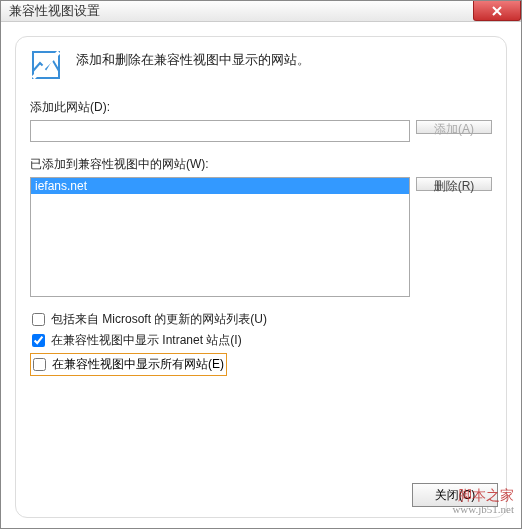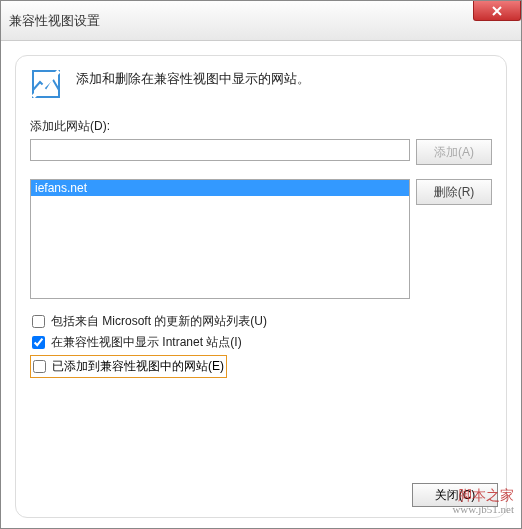--- a/index.html
+++ b/index.html
@@ -1,30 +1,30 @@
 <!DOCTYPE html>
 <html><head>
 <meta charset="utf-8">
 <style>
 * { box-sizing: border-box; margin: 0; padding: 0; }
 body { font-family: "Microsoft YaHei", SimSun, sans-serif; font-size: 12px; background: #fff; width: 522px; height: 529px; overflow: hidden; position: relative; }
 .window { border: 1px solid #888; width: 522px; height: 529px; background: #fff; display: flex; flex-direction: column; }
-.titlebar { height: 40px; background: linear-gradient(to bottom, #fdfdfd, #e8e8e8); border-bottom: 1px solid #ccc; display: flex; align-items: center; padding-left: 8px; position: relative; }
+.titlebar { height: 21px; background: linear-gradient(to bottom, #fdfdfd, #e8e8e8); border-bottom: 1px solid #ccc; display: flex; align-items: center; padding-left: 8px; position: relative; }
 .titlebar-text { color: #333; font-size: 13px; }
 .close-btn { position: absolute; right: 0; top: 0; width: 48px; height: 20px; background: linear-gradient(to bottom, #e77, #c83030); border: 1px solid #a02020; border-top: none; border-radius: 0 0 3px 3px; display: flex; align-items: center; justify-content: center; color: #fff; font-weight: bold; font-size: 12px; cursor: pointer; }
 .close-btn svg { width: 10px; height: 10px; }
 .content { flex: 1; padding: 14px 14px 10px 14px; }
 .panel { border: 1px solid #ddd; border-radius: 12px; height: 100%; padding: 12px 14px; background: #fff; position: relative; }
 .header-row { display: flex; align-items: flex-start; gap: 14px; margin-bottom: 18px; }
 .app-icon { width: 32px; height: 32px; flex-shrink: 0; }
 .header-text { font-size: 13px; color: #222; padding-top: 2px; }
 .section-label { font-size: 12px; color: #222; margin-bottom: 4px; }
 .input-row { display: flex; gap: 6px; margin-bottom: 14px; }
 .text-input { flex: 1; height: 22px; border: 1px solid #aaa; background: #fff; padding: 2px 4px; font-size: 12px; }
-.btn { width: 76px; height: 26px; border: 1px solid #aaa; background: linear-gradient(to bottom, #fdfdfd, #e6e6e6); font-size: 12px; color: #444; cursor: pointer; }
+.btn { width: 76px; height: 14px; border: 1px solid #aaa; background: linear-gradient(to bottom, #fdfdfd, #e6e6e6); font-size: 12px; color: #444; cursor: pointer; }
 .btn:disabled { color: #aaa; cursor: default; }
 .list-row { display: flex; gap: 6px; margin-bottom: 14px; align-items: flex-start; }
 .listbox { flex: 1; height: 120px; border: 1px solid #aaa; background: #fff; overflow: auto; }
 .list-item { padding: 1px 4px; font-size: 12px; cursor: pointer; }
 .list-item.selected { background: #3399ff; color: #fff; }
 .checkrow { display: flex; align-items: center; gap: 6px; margin-bottom: 4px; padding-left: 2px; }
 .checkrow input { width: 13px; height: 13px; }
 .checkrow label { font-size: 12px; color: #222; }
 .highlight-row { border: 1px solid #e69722; padding: 2px; margin-bottom: 4px; display: inline-flex; align-items: center; gap: 6px; }
 .bottom-row { position: absolute; bottom: 10px; right: 8px; }
@@ -55,38 +55,39 @@
         </svg>
         <div class="header-text">添加和删除在兼容性视图中显示的网站。</div>
       </div>
 
       <div class="section-label">添加此网站(D):</div>
       <div class="input-row">
         <input type="text" class="text-input" value="" style="">
         <button class="btn" disabled="">添加(A)</button>
       </div>
 
+      <div class="section-label">已添加到兼容性视图中的网站(W):</div>
       <div class="list-row">
         <div class="listbox">
           <div class="list-item selected">iefans.net</div>
         </div>
         <button class="btn">删除(R)</button>
       </div>
 
       <div class="checkrow">
         <input type="checkbox" id="cb1" style="">
         <label for="cb1">包括来自 Microsoft 的更新的网站列表(U)</label>
       </div>
       <div class="checkrow">
         <input type="checkbox" id="cb2" checked="" style="">
         <label for="cb2">在兼容性视图中显示 Intranet 站点(I)</label>
       </div>
       <div class="highlight-row">
         <input type="checkbox" id="cb3" style="">
-        <label for="cb3">已添加到兼容性视图中的网站(E)</label>
+        <label for="cb3">在兼容性视图中显示所有网站(E)</label>
       </div>
 
       <div class="bottom-row">
         <button class="close-panel-btn">关闭(C)</button>
       </div>
 
     </div>
   </div>
 </div>
 

